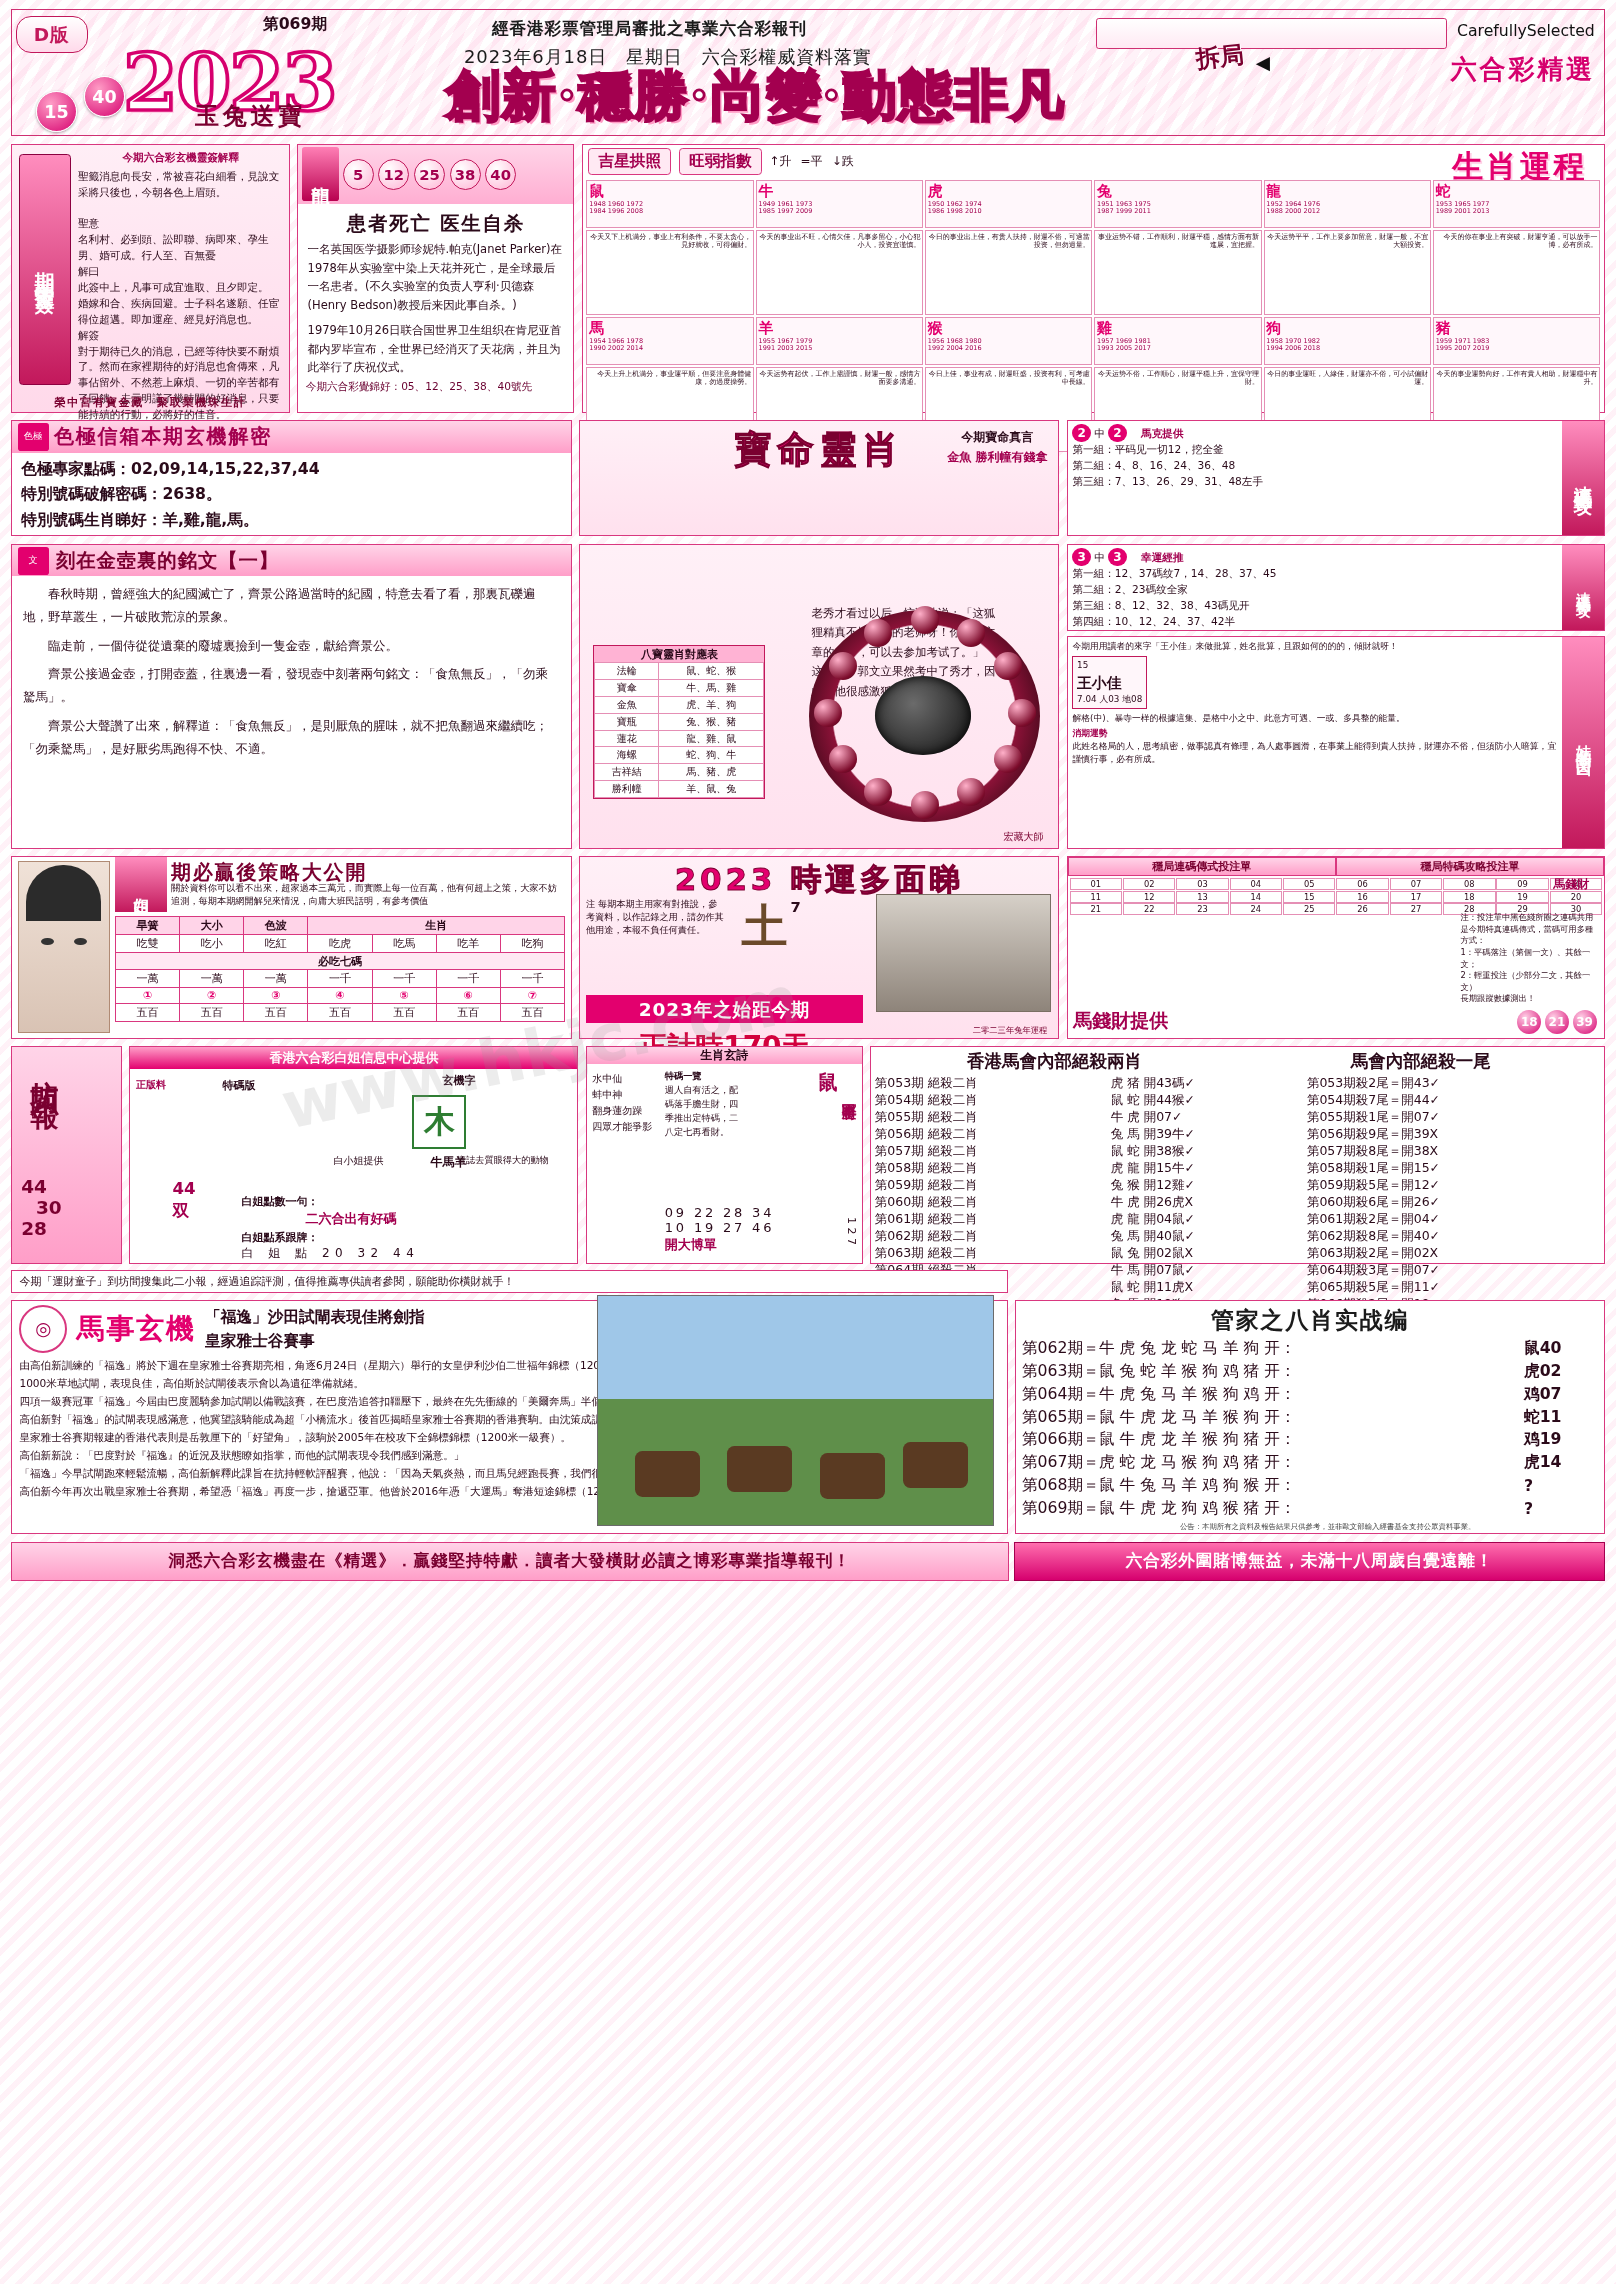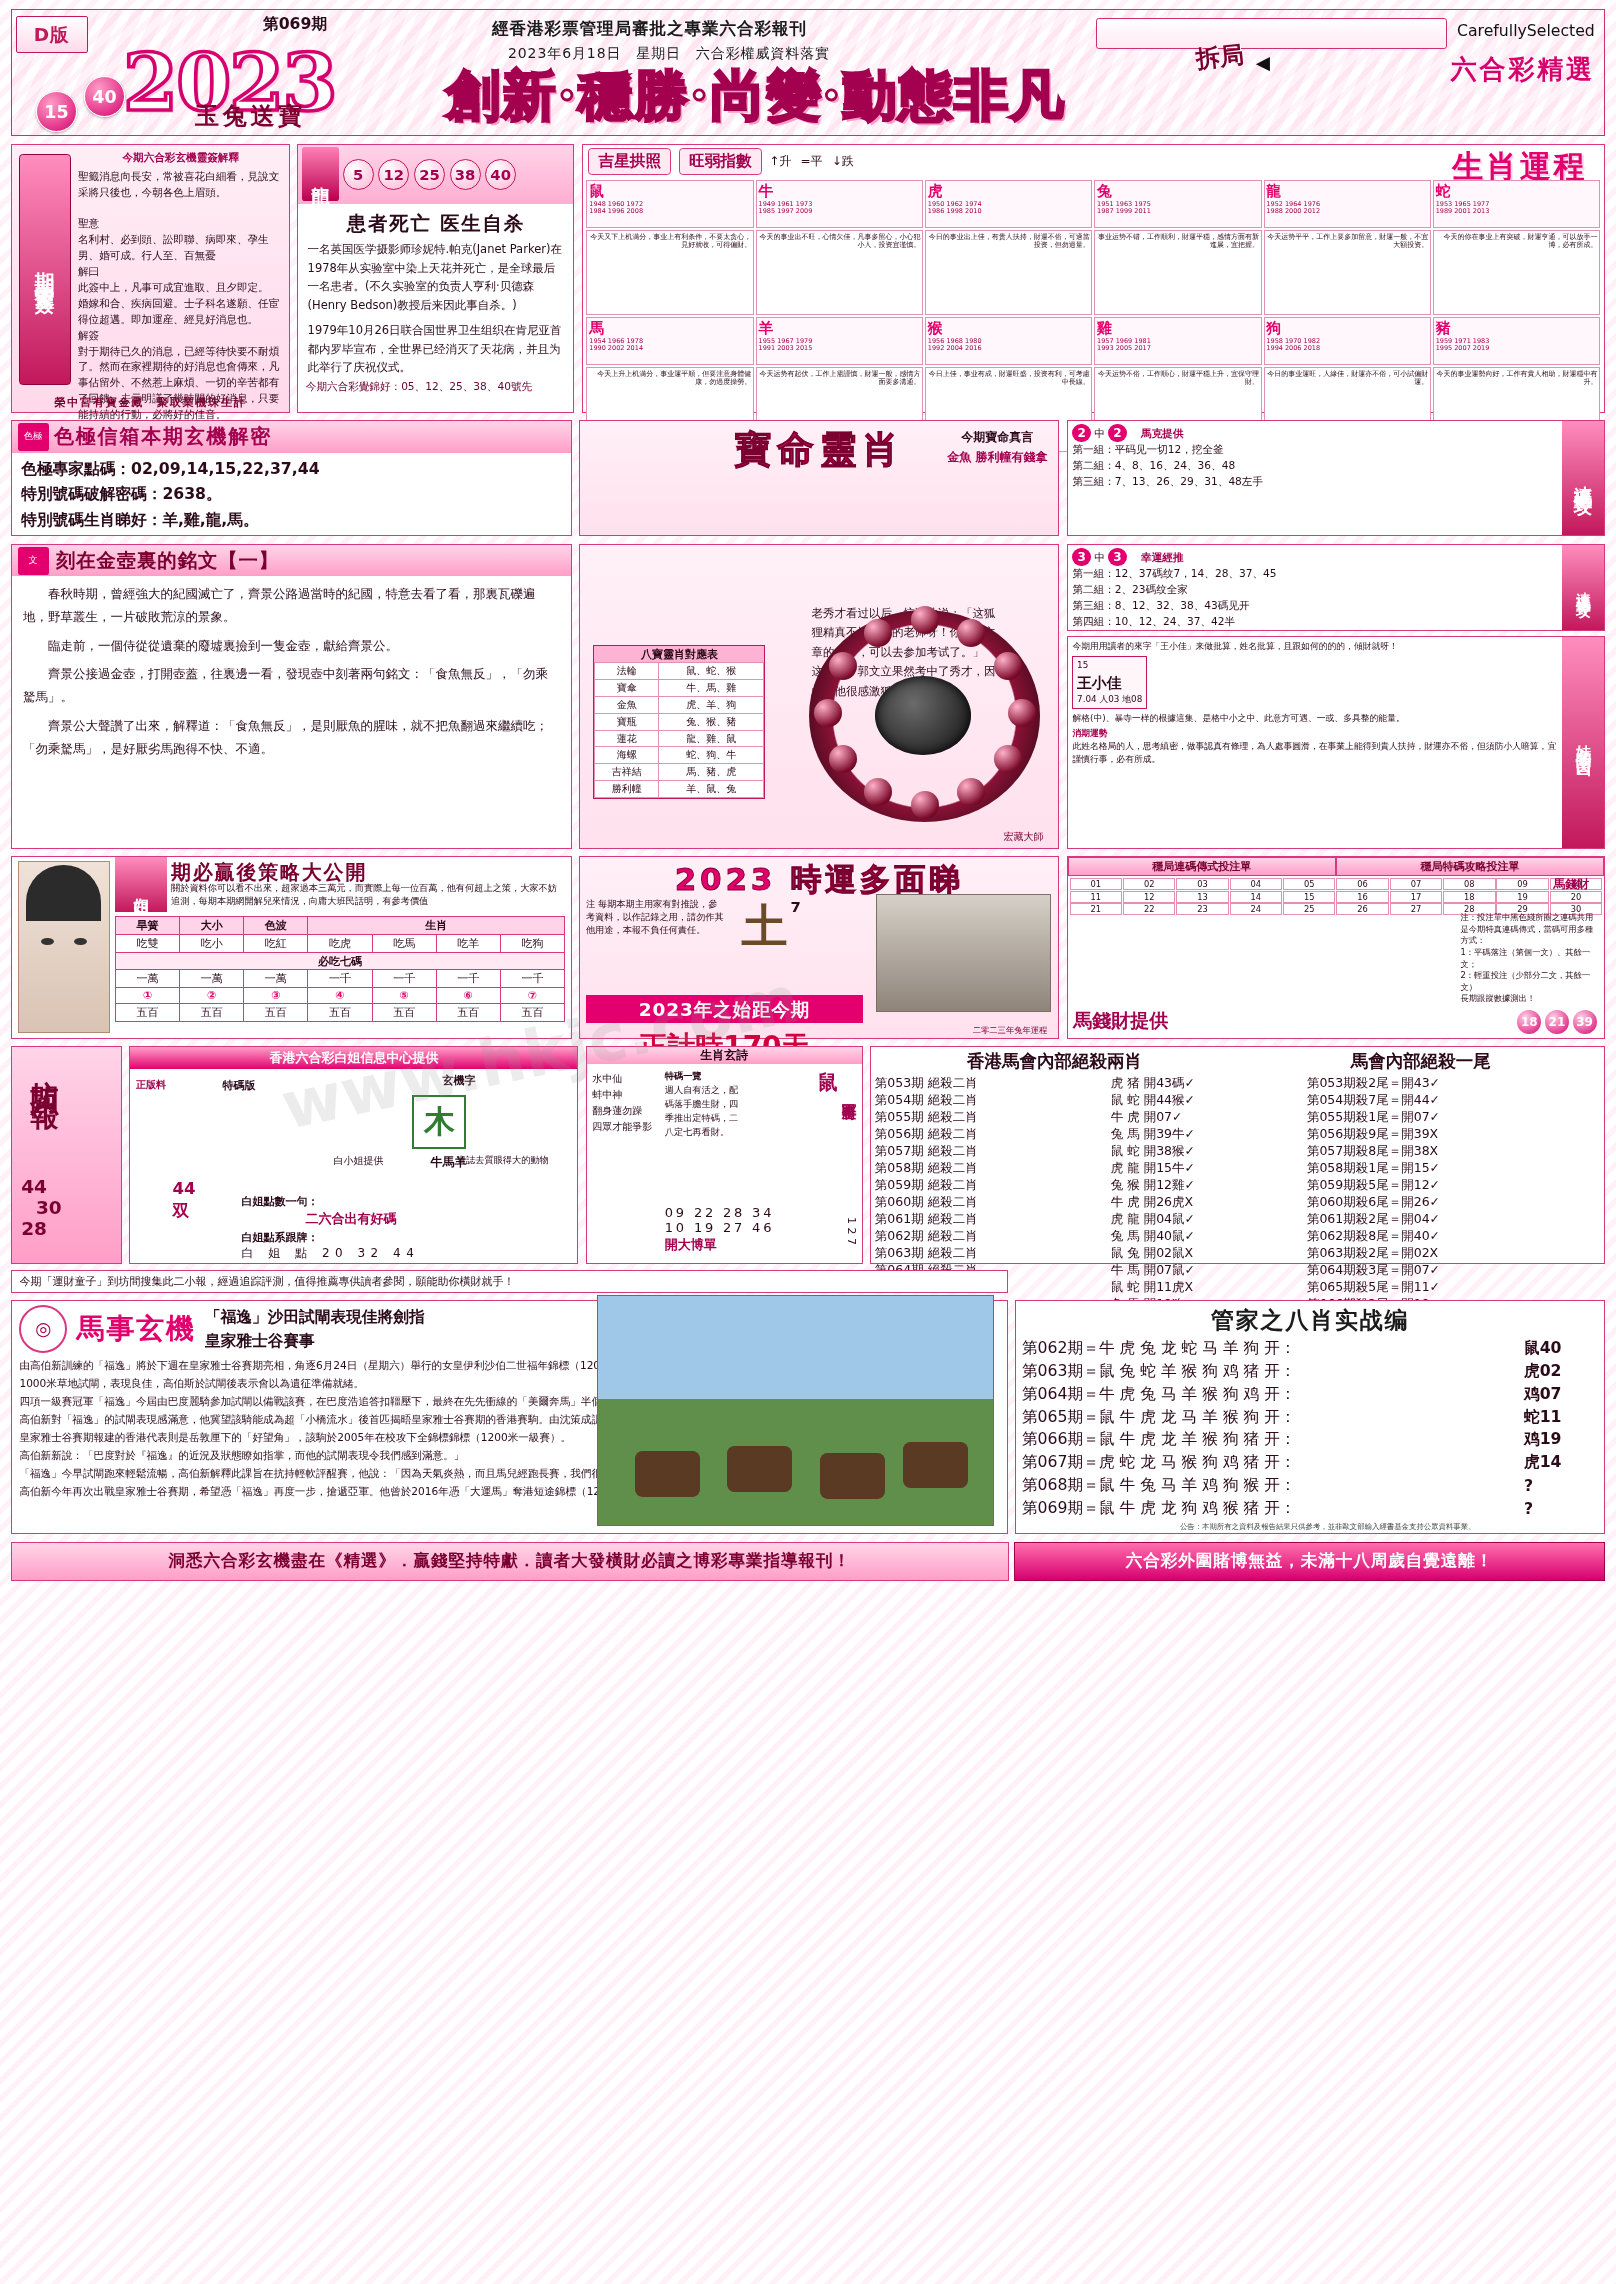--- a/index.html
+++ b/index.html
@@ -33,21 +33,21 @@
   .mh-wave {
     position:absolute; inset:0;
     background:
       repeating-linear-gradient(115deg, rgba(255,255,255,.35) 0 9.2px, rgba(255,160,205,.25) 9.2px 20px);
     opacity:.55;
   }
   .dban {
     position:absolute; left:3.7px; top:5.5px;
     width:72px; height:37px;
     background:linear-gradient(#ffffff,#ffd9ea);
-    border:1.8px solid #c2185b; border-radius:2px;
+    border:1.8px solid #c2185b; border-radius:15px;
     display:flex; align-items:center; justify-content:center;
     font-weight:bold; font-size:18.5px; color:#c2185b;
     letter-spacing:0.9px;
   }
   .ball {
     position:absolute; border-radius:50%;
     display:flex; align-items:center; justify-content:center;
     font-weight:bold; color:#fff; font-size:17.5px;
     border:1.8px solid #fff;
     box-shadow:0 0.9px 2.8px rgba(0,0,0,.35);
@@ -72,22 +72,22 @@
   .mh-issue {
     position:absolute; left:251px; top:3.7px;
     font-size:15.7px; font-weight:bold; color:#2b0a1a;
   }
   .mh-line1 {
     position:absolute; left:480px; top:7.4px;
     font-size:16.6px; font-weight:bold; color:#1b1b1b;
     letter-spacing:0.9px;
   }
   .mh-line2 {
-    position:absolute; left:496px; top:35px;
-    font-size:14px; color:#1b1b1b; letter-spacing:0.9px;
+    position:absolute; left:452px; top:35px;
+    font-size:18px; color:#1b1b1b; letter-spacing:0.9px;
   }
   .mh-selbar {
     position:absolute; right:157px; top:7.4px; width:351px; height:31px;
     background:linear-gradient(#ffffff,#ffe9f3);
     border:1.8px solid #cf2f72; border-radius:2.8px;
   }
   .mh-cs {
     position:absolute; right:9.2px; top:11px; font-size:15.7px; color:#111;
   }
   .mh-chaiju {

